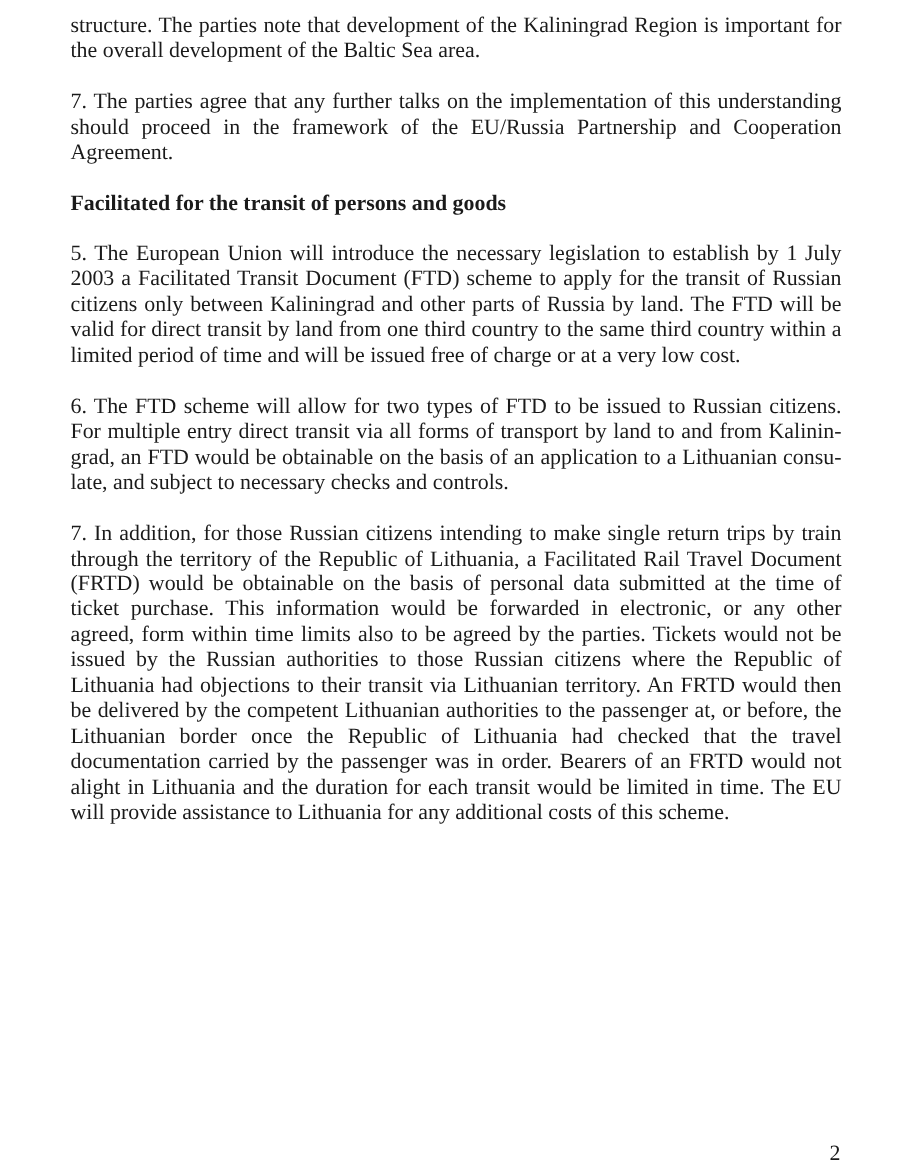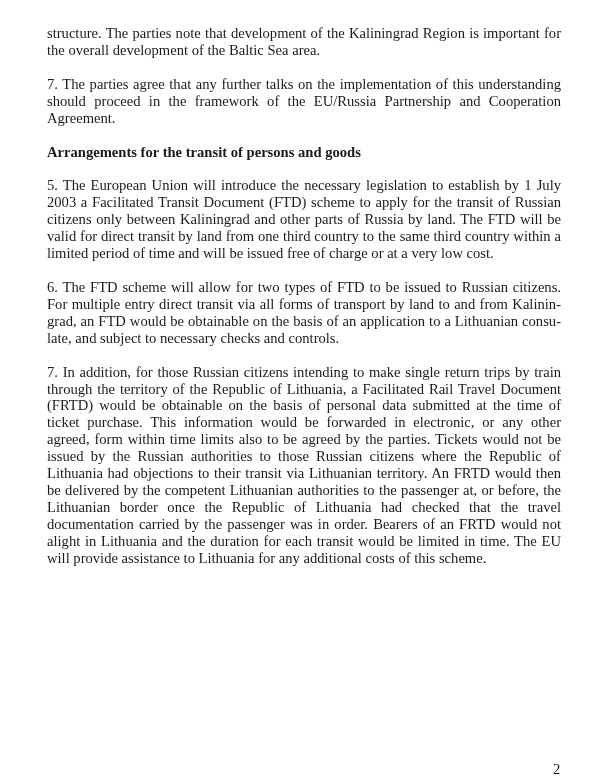--- a/index.html
+++ b/index.html
@@ -13,21 +13,20 @@
       position: relative;
       overflow: hidden;
       font-family: "Liberation Serif", "DejaVu Serif", serif;
       color: #1a1a1a;
     }
     .page {
       position: absolute;
       left: 47px;
       top: 9px;
       width: 514px;
-      margin-top: 16px;
     }
     .para {
       margin: 0;
       font-size: 14.6px;
       line-height: 16.9px;
       text-align: justify;
       hyphens: manual;
     }
     .gap { height: 17px; }
     .heading {
@@ -45,21 +44,21 @@
     }
   </style>
 </head>
 <body>
 
 <div class="page">
   <p class="para">structure. The parties note that development of the Kaliningrad Region is important for the overall development of the Baltic Sea area.</p>
   <div class="gap"></div>
   <p class="para">7. The parties agree that any further talks on the implementation of this understanding should proceed in the framework of the EU/Russia Partnership and Cooperation Agreement.</p>
   <div class="gap"></div>
-  <h2 class="heading">Arrangements for the transit of persons and goods</h2>
+  <h2 class="heading">Facilitated for the transit of persons and goods</h2>
   <div class="gap"></div>
   <p class="para">5. The European Union will introduce the necessary legislation to establish by 1 July 2003 a Facilitated Transit Document (FTD) scheme to apply for the transit of Russian citizens only between Kaliningrad and other parts of Russia by land. The FTD will be valid for direct transit by land from one third country to the same third country within a limited period of time and will be issued free of charge or at a very low cost.</p>
   <div class="gap"></div>
   <p class="para">6. The FTD scheme will allow for two types of FTD to be issued to Russian citizens. For multiple entry direct transit via all forms of transport by land to and from Kalinin­grad, an FTD would be obtainable on the basis of an application to a Lithuanian consu­late, and subject to necessary checks and controls.</p>
   <div class="gap"></div>
   <p class="para">7. In addition, for those Russian citizens intending to make single return trips by train through the territory of the Republic of Lithuania, a Facilitated Rail Travel Document (FRTD) would be obtainable on the basis of personal data submitted at the time of ticket purchase. This information would be forwarded in electronic, or any other agreed, form within time limits also to be agreed by the parties. Tickets would not be issued by the Russian authorities to those Russian citizens where the Republic of Lithuania had objections to their transit via Lithuanian territory. An FRTD would then be delivered by the competent Lithuanian authorities to the passenger at, or before, the Lithuanian bor­der once the Republic of Lithuania had checked that the travel documentation carried by the passenger was in order. Bearers of an FRTD would not alight in Lithuania and the duration for each transit would be limited in time. The EU will provide assistance to Lithuania for any additional costs of this scheme.</p>
 </div>
 
 <div class="page-number">2</div>
 

